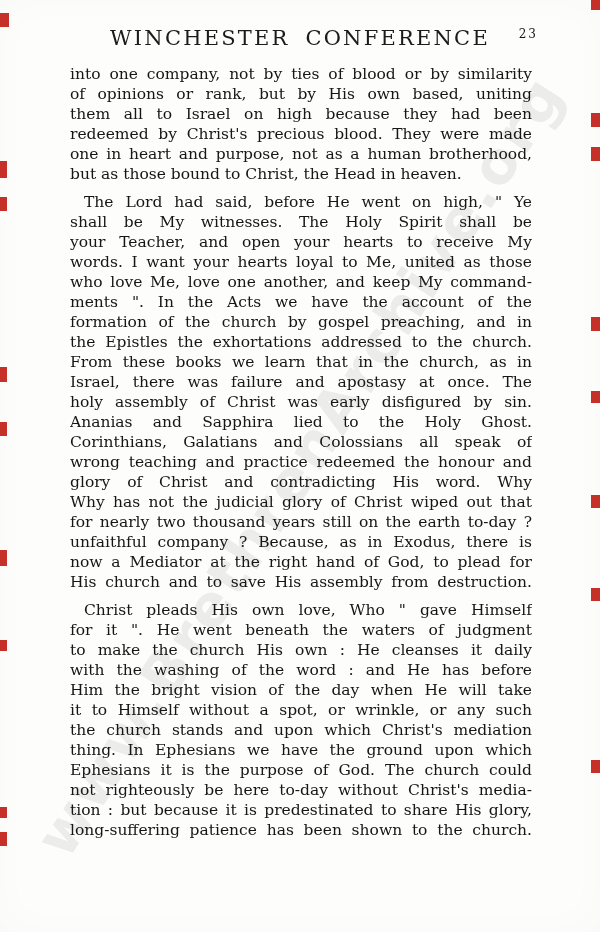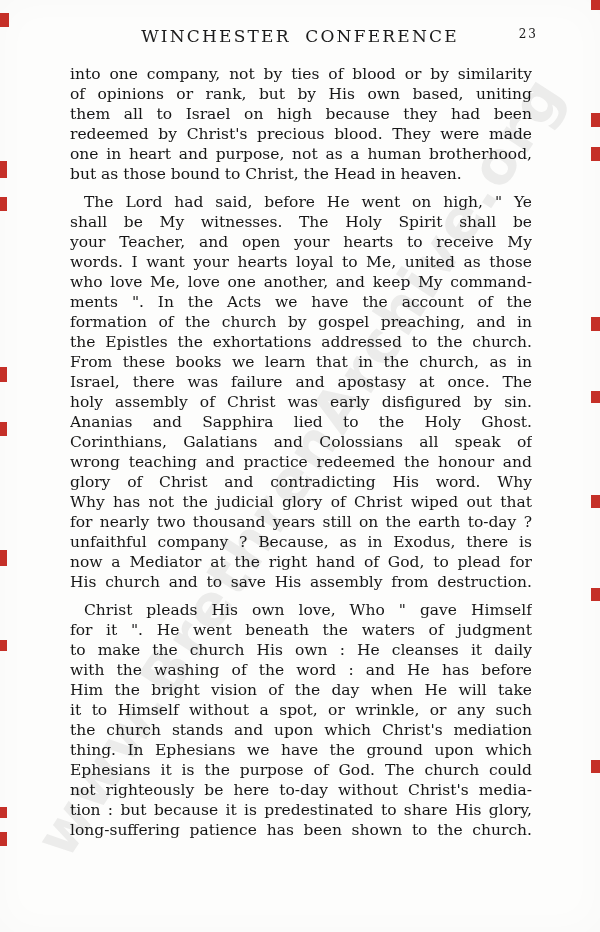--- a/index.html
+++ b/index.html
@@ -29,21 +29,21 @@
   }
   .header {
     position: absolute;
     top: 26px;
     left: 0;
     width: 600px;
     text-align: center;
     z-index: 2;
   }
   .title {
-    font-size: 17px;
+    font-size: 21px;
     letter-spacing: 2.2px;
     word-spacing: 7px;
     color: #1b1b1b;
   }
   .pagenum {
     position: absolute;
     right: 62px;
     top: 1px;
     font-size: 12px;
     letter-spacing: 2px;

